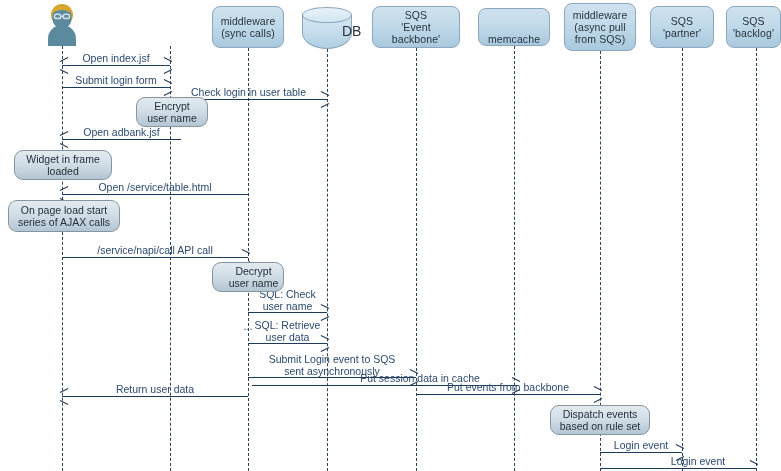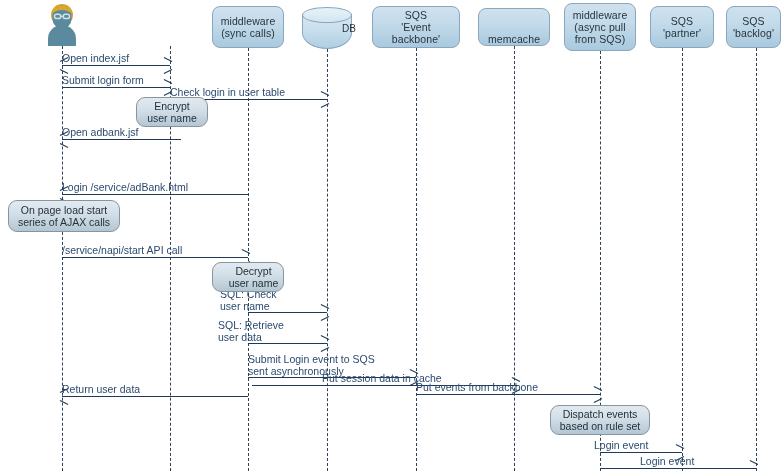--- a/index.html
+++ b/index.html
@@ -54,21 +54,21 @@
     left: 0; right: 0; top: 0;
     height: 14px;
     border: 1px solid #8ba7bd;
     border-radius: 50%;
     background: linear-gradient(to bottom, #e8f2f8, #d2e6f2);
   }
   .db-cyl .dblabel {
     position: absolute;
     left: 0; right: 0; top: 16px;
     text-align: center;
-    font-size: 10px;
+    font-size: 14px;
     color: #27343d;
     margin-left: 40px;
   }
   
   .actor { position: absolute; }
   
   .lifeline {
     position: absolute;
     width: 0;
     border-left: 1px dashed #2d4157;
@@ -128,20 +128,21 @@
     position: absolute;
     width: 9px; height: 0;
     border-top: 1px solid #1f3a57;
     left: 0;
   }
   .msg .head.open-left::before { top: 1px; transform: rotate(-26deg); transform-origin: left center; }
   .msg .head.open-left::after  { top: 9px; transform: rotate(26deg); transform-origin: left center; }
   .msg .mlabel {
     position: absolute;
     left: 0; right: 0;
+    text-align: center;
     font-size: 10.5px;
     line-height: 11.5px;
     color: #2b4a6e;
     white-space: pre-line;
     pointer-events: none;
   }
   .msg .mlabel.one  { bottom: 2px; }
   .msg .mlabel.two  { bottom: 1px; }
   .ellipsis {
     position: absolute;
@@ -240,27 +241,27 @@
 
   <div class="msg" style="left:62px; width:119px; top:139px;">
     <div class="line"></div>
     <div class="head open-left"></div>
     <div class="mlabel one">Open adbank.jsf</div>
   </div>
 
   <div class="msg" style="left:62px; width:186px; top:194px;">
     <div class="line"></div>
     <div class="head open-left"></div>
-    <div class="mlabel one">Login /service/adBank.html</div>
+    <div class="mlabel one">Open /service/table.html</div>
   </div>
 
   <div class="msg" style="left:62px; width:186px; top:257px;">
     <div class="line"></div>
     <div class="head open-right"></div>
-    <div class="mlabel one">/service/napi/start API call</div>
+    <div class="mlabel one">/service/napi/call API call</div>
   </div>
 
   <div class="msg" style="left:248px; width:79px; top:312px;">
     <div class="line"></div>
     <div class="head open-right"></div>
     <div class="mlabel two" style="left: -28px; right: -28px; white-space: pre-line;">SQL: Check
 user name</div>
   </div>
 
   <div class="ellipsis" style="left:228px; top:320px; width:40px;">...</div>
@@ -307,20 +308,24 @@
     <div class="line"></div>
     <div class="head open-right"></div>
     <div class="mlabel one" style="left:40px;">Login event</div>
   </div>
 
   <div class="note" style="left:136px; top:97px; width:72px; height:30px;">
     <span class="nlabel" style="white-space: pre-line;">Encrypt
 user name</span>
   </div>
 
+  <div class="note" style="left:14px; top:150px; width:98px; height:30px;">
+    <span class="nlabel" style="white-space: pre-line;">Widget in frame
+loaded</span>
+  </div>
 
   <div class="note" style="left:8px; top:200px; width:112px; height:32px;">
     <span class="nlabel" style="white-space: pre-line;">On page load start
 series of AJAX calls</span>
   </div>
 
   <div class="note" style="left:212px; top:262px; width:72px; height:30px;padding-left:11px;">
     <span class="nlabel" style="white-space: pre-line;">Decrypt
 user name</span>
   </div>

